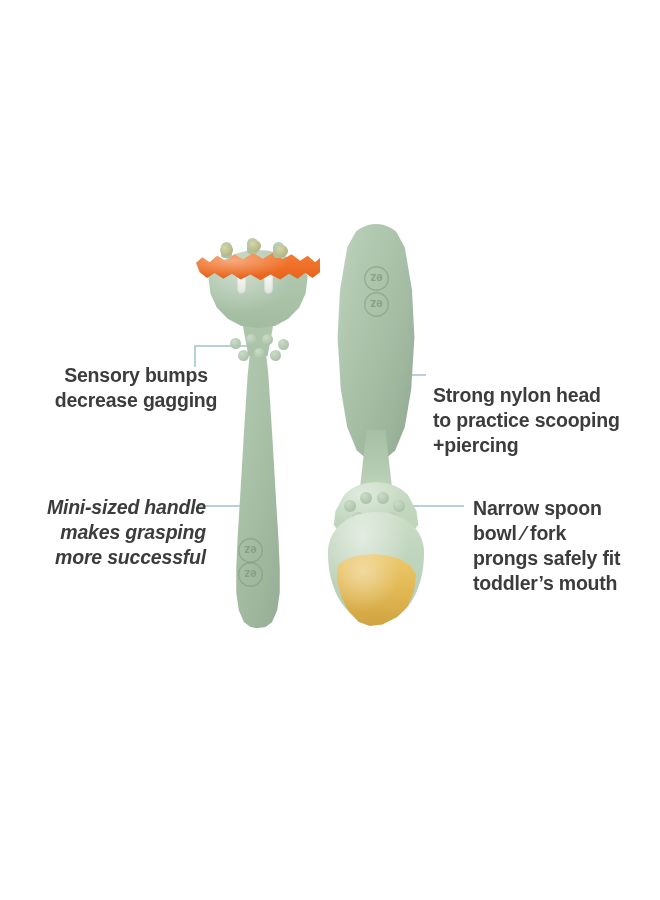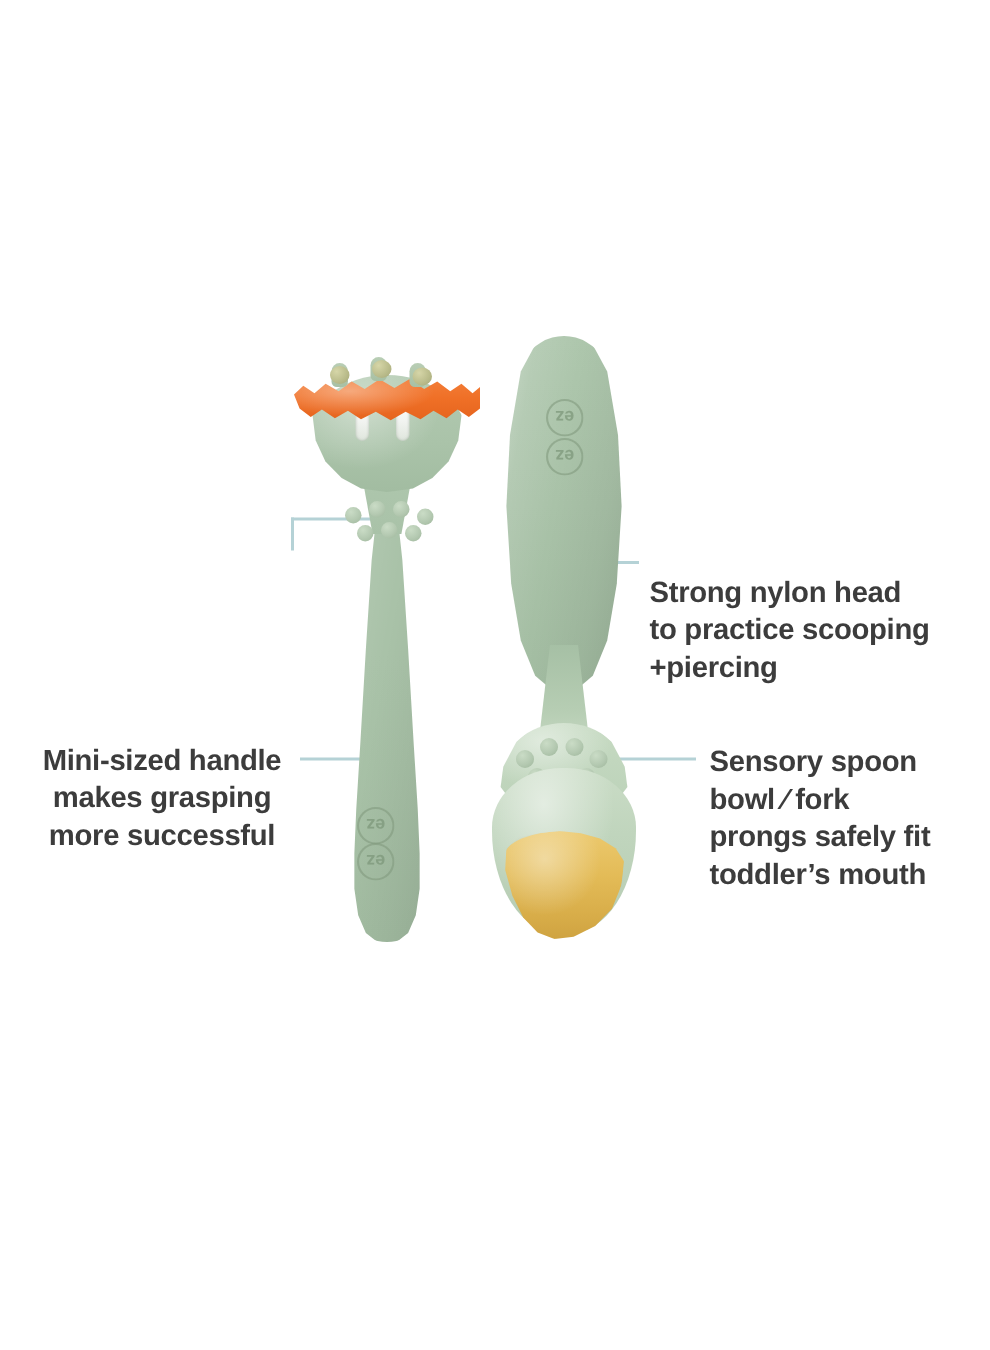--- a/index.html
+++ b/index.html
@@ -19,21 +19,21 @@
     font-size:19.5px;
     font-weight:700;
     line-height:1.28;
     letter-spacing:-0.2px;
     white-space:pre-line;
   }
   .callout.right{text-align:left;}
   .callout.center{text-align:center;}
 
   #co-bumps{left:20px;top:363px;width:232px;text-align:center;}
-  #co-handle{left:10px;top:495px;width:196px;text-align:center;}
+  #co-handle{left:10px;top:495px;width:196px;text-align:right;font-style:italic;}
   #co-nylon{left:433px;top:363px;width:215px;margin-top:20px;}
   #co-narrow{left:473px;top:496px;width:180px;}
 
   
   .lead{position:absolute;background:#b5d2d6;}
   .lead-h{height:2px;}
   .lead-v{width:2px;}
 
   #lead-bumps-v{left:194px;top:345px;height:22px;}
   #lead-bumps-h{left:194px;top:345px;width:56px;}
@@ -202,30 +202,32 @@
 <body>
 
 <div id="stage">
 
   <div class="lead lead-v" id="lead-bumps-v"></div>
   <div class="lead lead-h" id="lead-bumps-h"></div>
   <div class="lead lead-h" id="lead-handle-h"></div>
   <div class="lead lead-h" id="lead-nylon-h"></div>
   <div class="lead lead-h" id="lead-narrow-h"></div>
 
+  <div class="callout center" id="co-bumps">Sensory bumps
+decrease gagging</div>
 
   <div class="callout center" id="co-handle">Mini-sized handle
 makes grasping
 more successful</div>
 
   <div class="callout right" id="co-nylon">Strong nylon head
 to practice scooping
 +piercing</div>
 
-  <div class="callout right" id="co-narrow">Sensory spoon
+  <div class="callout right" id="co-narrow">Narrow spoon
 bowl ⁄ fork
 prongs safely fit
 toddler’s mouth</div>
 
   <div id="fork">
 
     <div class="fk-handle"></div>
     <div class="fk-neck"></div>
 
     <div class="ez-logo flip" style="left:42px;top:302px;">ez</div>

